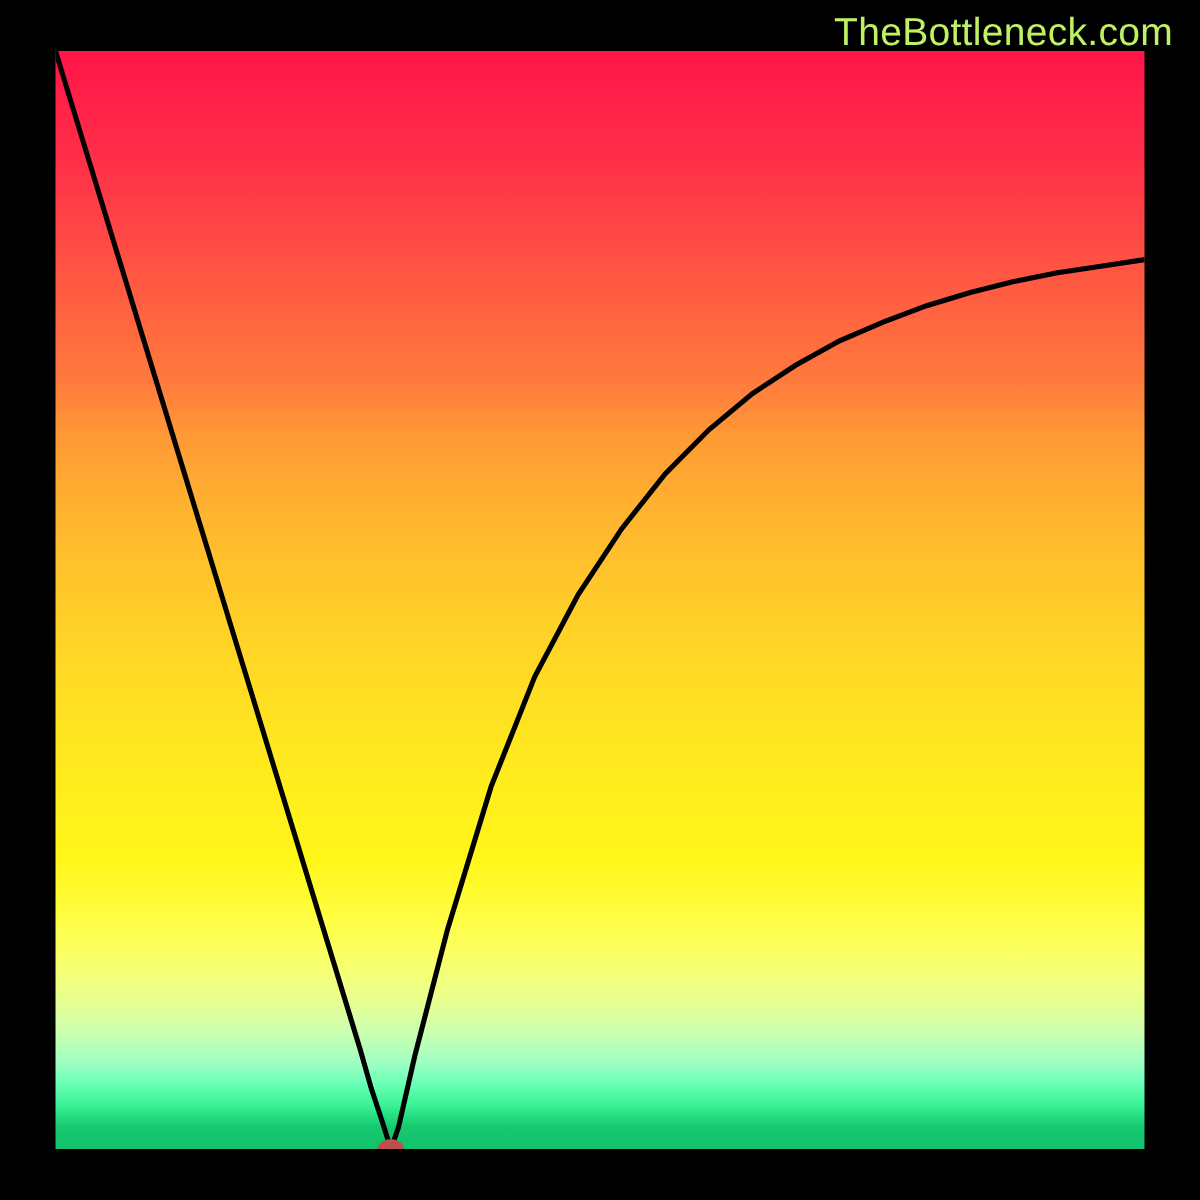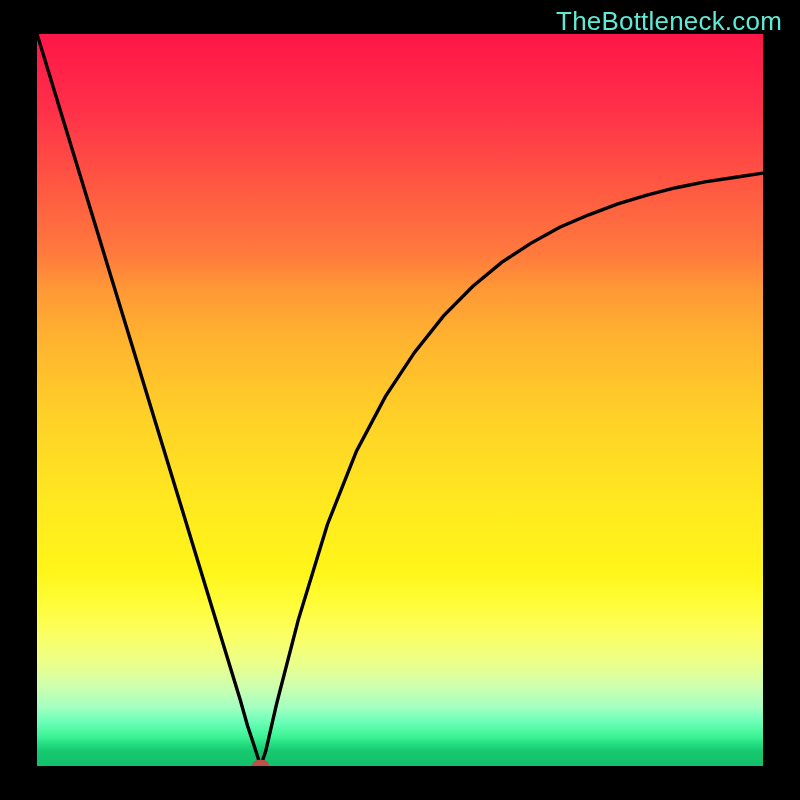--- a/index.html
+++ b/index.html
@@ -46,21 +46,21 @@
       #17c86f 98%,
       #11c16b 100%
     );
   }
   .watermark {
     position: absolute;
     top: 6px;
     right: 18px;
     font-size: 26px;
     font-weight: 400;
-    color: #5eead4;
+    color: #bef264;
     letter-spacing: 0.2px;
   }
   svg.curve {
     position: absolute;
     left: 0;
     top: 0;
     width: 726px;
     height: 732px;
   }
 </style>

